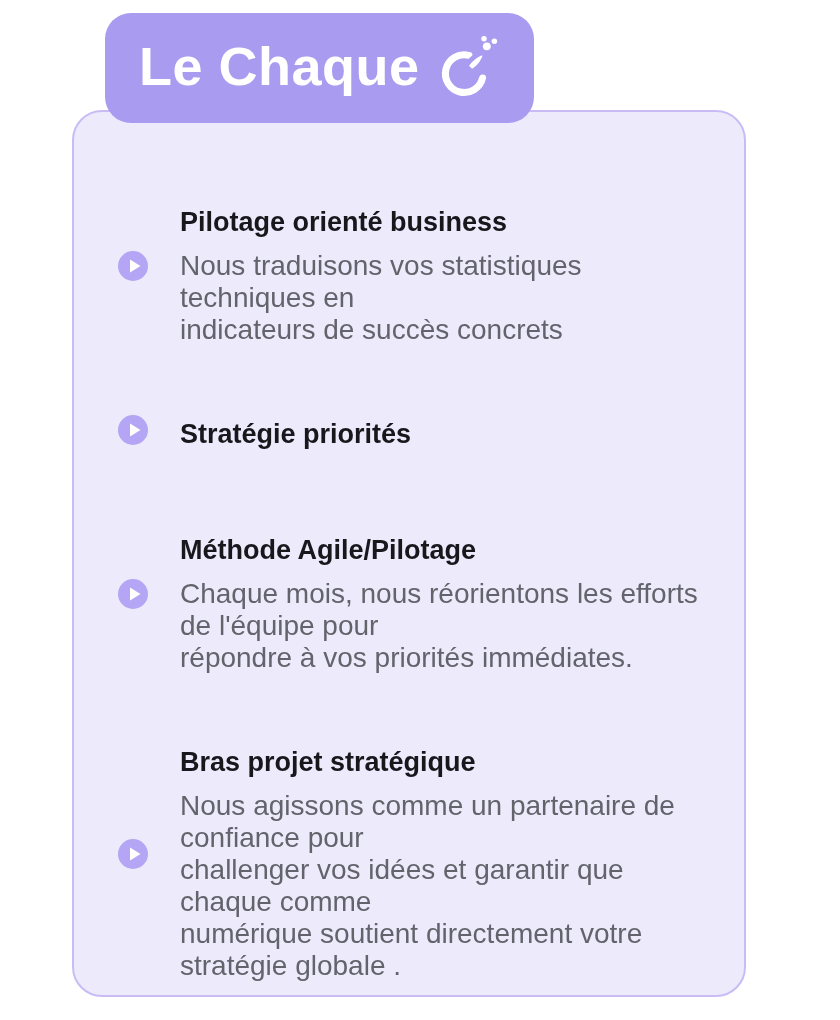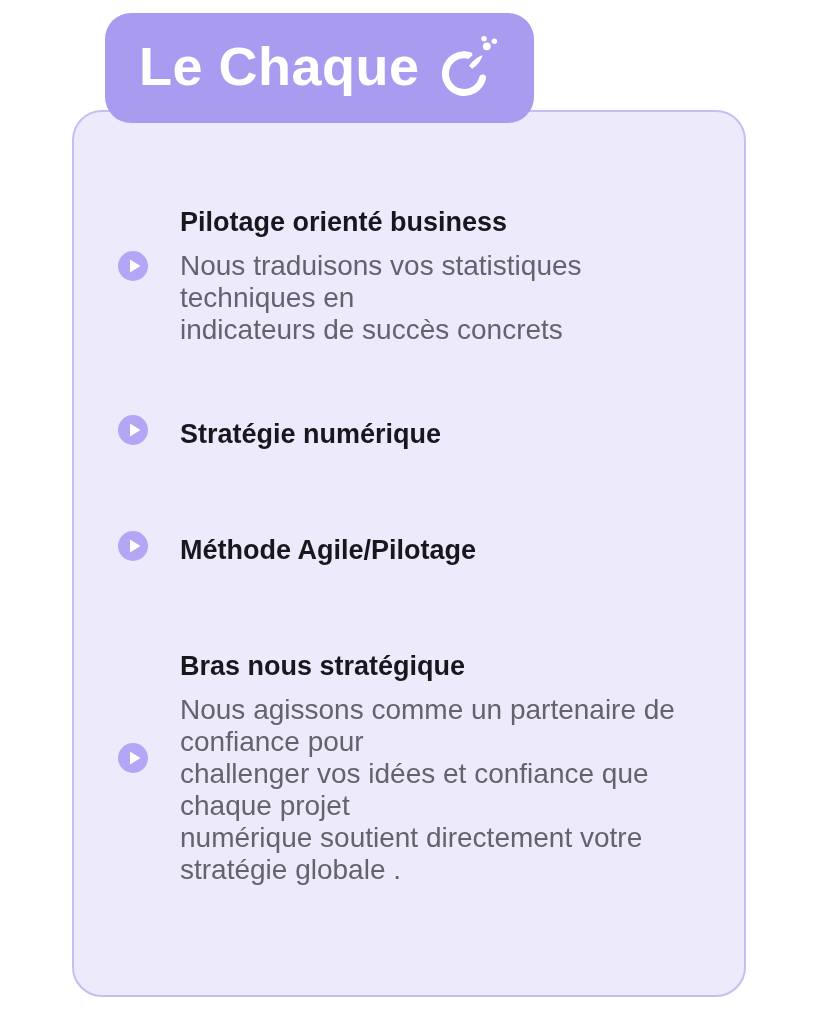--- a/index.html
+++ b/index.html
@@ -119,44 +119,46 @@
     </div>
   </div>
 
   <div class="feature">
     <span class="bullet">
       <svg width="30" height="30" viewBox="0 0 30 30" aria-hidden="true">
         <polygon points="12,8.5 22.5,15 12,21.5" fill="#ffffff"></polygon>
       </svg>
     </span>
     <div class="feature-text">
-      <h3 class="feature-title">Stratégie numérique</h3>
+      <h3 class="feature-title">Stratégie priorités</h3>
     </div>
   </div>
 
   <div class="feature">
     <span class="bullet">
       <svg width="30" height="30" viewBox="0 0 30 30" aria-hidden="true">
         <polygon points="12,8.5 22.5,15 12,21.5" fill="#ffffff"></polygon>
       </svg>
     </span>
     <div class="feature-text">
       <h3 class="feature-title">Méthode Agile/Pilotage</h3>
+      <p class="feature-desc">Chaque mois, nous réorientons les efforts de l'équipe pour
+répondre à vos priorités immédiates.</p>
     </div>
   </div>
 
   <div class="feature">
     <span class="bullet">
       <svg width="30" height="30" viewBox="0 0 30 30" aria-hidden="true">
         <polygon points="12,8.5 22.5,15 12,21.5" fill="#ffffff"></polygon>
       </svg>
     </span>
     <div class="feature-text">
-      <h3 class="feature-title">Bras nous stratégique</h3>
+      <h3 class="feature-title">Bras projet stratégique</h3>
       <p class="feature-desc">Nous agissons comme un partenaire de confiance pour
-challenger vos idées et confiance que chaque projet
+challenger vos idées et garantir que chaque comme
 numérique soutient directement votre stratégie globale .</p>
     </div>
   </div>
 </div>
   </div>
 
 </div>
 
 </body></html>

